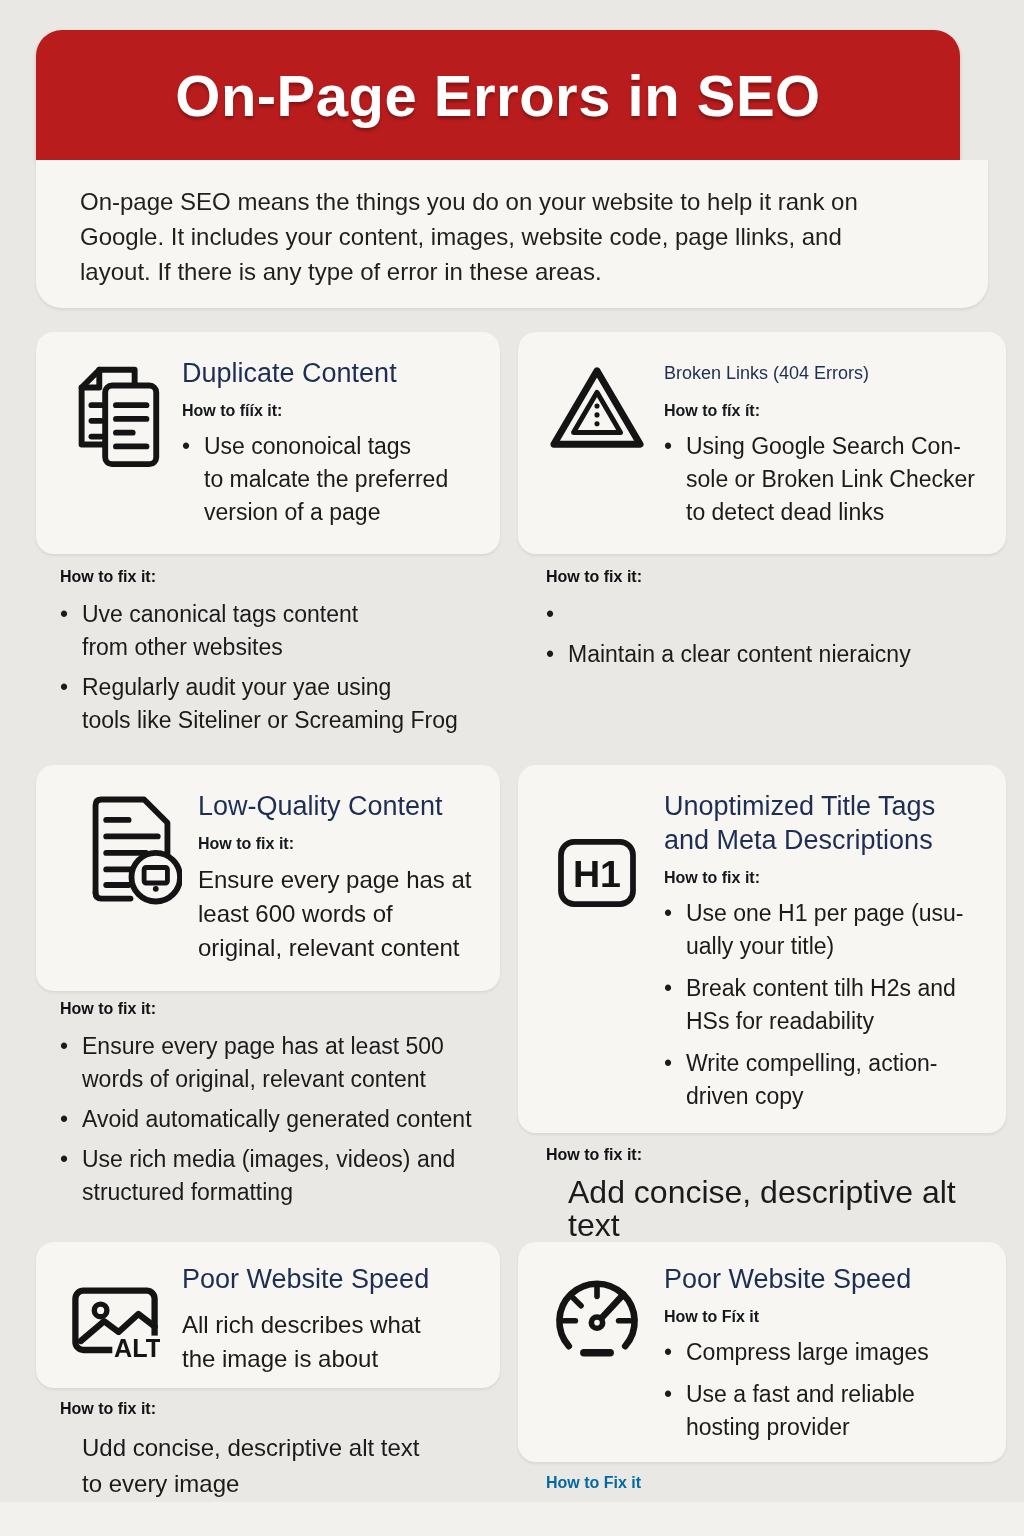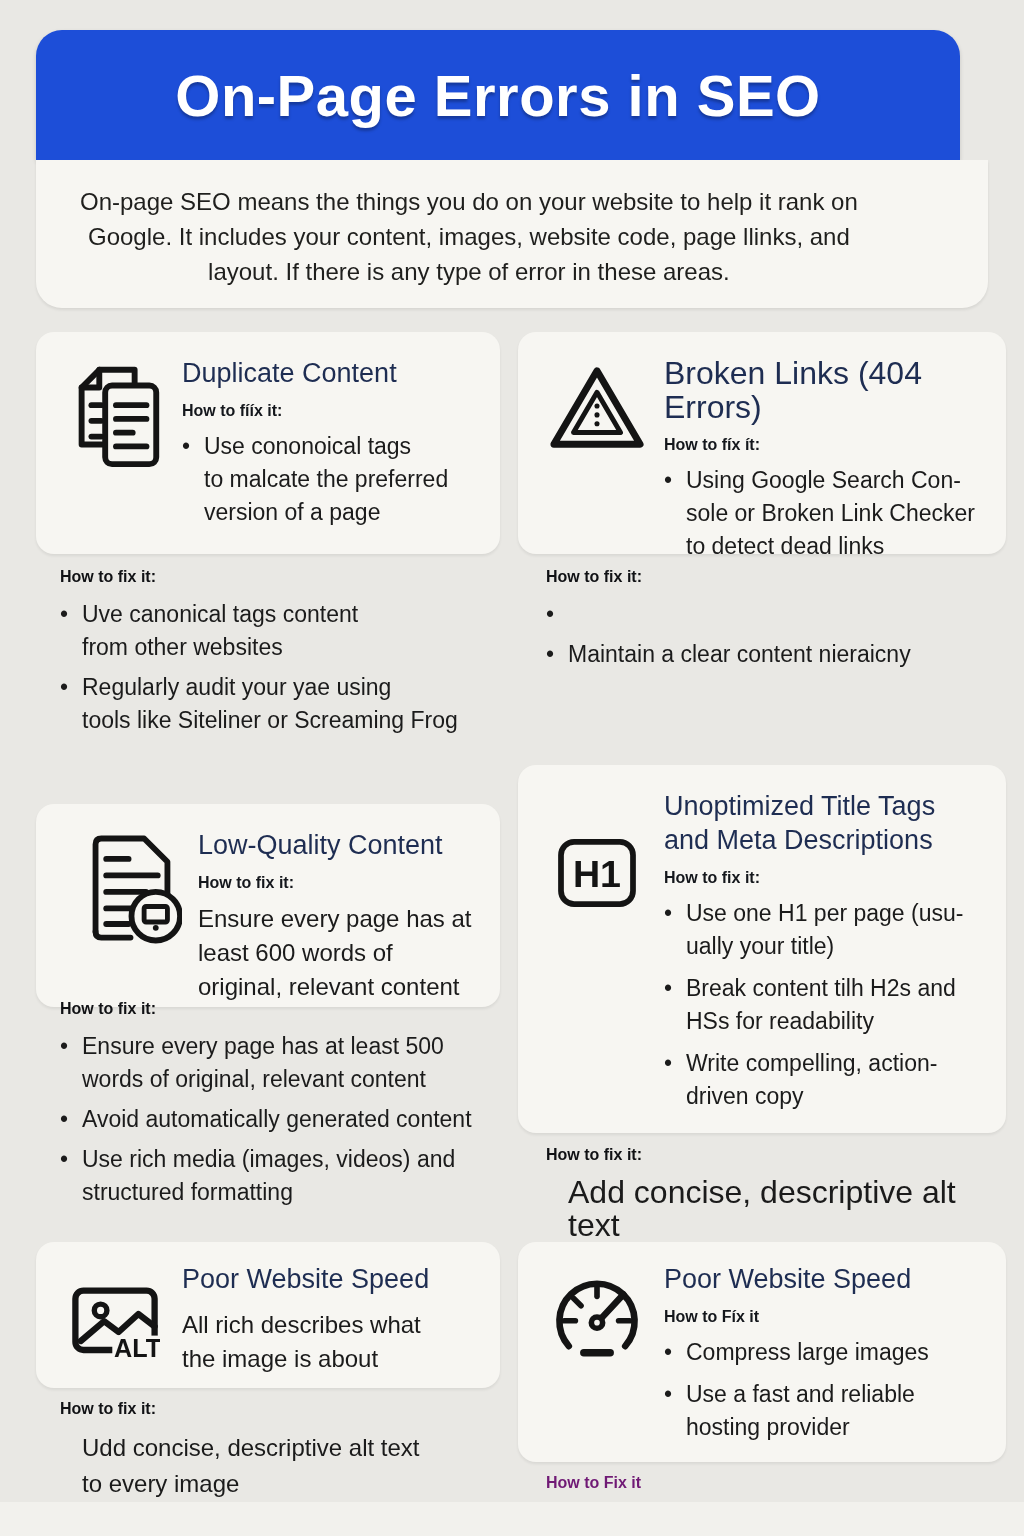--- a/index.html
+++ b/index.html
@@ -1,27 +1,27 @@
 <!DOCTYPE html>
 <html><head>
 <meta charset="utf-8">
 <style>
   html,body{margin:0;padding:0;}
   body{font-family:"Liberation Sans",sans-serif;background:#e9e8e4;}
   .page{position:relative;width:1024px;height:1536px;background:#e9e8e4;overflow:hidden;}
   .abs{position:absolute;}
 
   
-  .header{left:36px;top:30px;width:924px;height:130px;background:#1d4ed8;border-radius:26px 26px 0 0;
+  .header{left:36px;top:30px;width:924px;height:130px;background:#b91c1c;border-radius:26px 26px 0 0;
           display:flex;align-items:center;justify-content:center;box-shadow:0 2px 4px rgba(0,0,0,.15);}
   .header h1{margin:0;color:#ffffff;font-size:58px;font-weight:700;letter-spacing:.5px;
              text-shadow:0 3px 3px rgba(0,0,0,.28);}
   .intro{left:36px;top:160px;width:952px;height:148px;background:#f7f6f2;border-radius:0 0 26px 26px;
          box-shadow:0 2px 3px rgba(0,0,0,.08);}
-  .intro .tx{position:absolute;left:44px;top:24px;font-size:24px;line-height:35px;color:#1f1f1d;white-space:pre-line;text-align:center;}
+  .intro .tx{position:absolute;left:44px;top:24px;font-size:24px;line-height:35px;color:#1f1f1d;white-space:pre-line;}
 
   
   .card{background:#f7f6f2;border-radius:18px;box-shadow:0 2px 3px rgba(0,0,0,.07);
         display:flex;padding:24px 18px 0 28px;box-sizing:border-box;}
   .icon-col{flex:0 0 102px;display:flex;justify-content:center;}
   .card-body{flex:1;min-width:0;padding-left:16px;}
   .card-title{margin:0 0 12px 0;font-size:27px;line-height:34px;font-weight:400;color:#1e2d52;white-space:pre-line;}
   .fix-label{font-size:16px;font-weight:700;color:#14171c;margin-bottom:10px;}
   .row{display:flex;margin-bottom:9px;}
   .mk{flex:0 0 22px;font-size:23px;line-height:33px;color:#1b1b1b;}
@@ -81,21 +81,21 @@
     <div class="icon-col">
       <svg width="98" height="90" viewBox="0 0 100 90" style="margin-top:8px" fill="none" stroke="#141414" stroke-linejoin="round" stroke-linecap="round">
         <path d="M50 6 L94 81 H6 Z" stroke-width="7"></path>
         <path d="M50 28 L74 69 H26 Z" stroke-width="5"></path>
         <circle cx="50" cy="42" r="2.6" fill="#141414" stroke="none"></circle>
         <circle cx="50" cy="51" r="2.6" fill="#141414" stroke="none"></circle>
         <circle cx="50" cy="60" r="2.6" fill="#141414" stroke="none"></circle>
       </svg>
     </div>
     <div class="card-body">
-      <h2 class="card-title" style="font-size:32px">Broken Links (404 Errors)</h2>
+      <h2 class="card-title" style="font-size:18px">Broken Links (404 Errors)</h2>
       <div class="fix-label">How to fíx ít:</div>
       <div class="row">
         <span class="mk">•</span>
         <span class="tx23">Using Google Search Con-
 sole or Broken Link Checker
 to detect dead links</span>
       </div>
     </div>
   </div>
 
@@ -117,21 +117,21 @@
     <div class="fix-label">How to fix it:</div>
     <div class="row">
       <span class="mk">•</span>
     </div>
     <div class="row">
       <span class="mk">•</span>
       <span class="tx23">Maintain a clear content nieraicny</span>
     </div>
   </div>
 
-  <div class="abs card" style="left:36px;top:804px;width:464px;height:203px;padding-left:44px;">
+  <div class="abs card" style="left:36px;top:765px;width:464px;height:226px;padding-left:44px;">
     <div class="icon-col">
       <svg width="102" height="118" viewBox="0 0 105 120" style="margin-top:2px" fill="none" stroke="#141414" stroke-width="6" stroke-linecap="round" stroke-linejoin="round">
         <path d="M16 104 V14 Q16 8 22 8 H66 L90 32 V72"></path>
         <path d="M16 104 Q16 110 22 110 H52"></path>
         <line x1="27" y1="29" x2="50" y2="29"></line>
         <line x1="27" y1="46" x2="80" y2="46"></line>
         <line x1="27" y1="63" x2="68" y2="63"></line>
         <line x1="27" y1="80" x2="58" y2="80"></line>
         <line x1="27" y1="96" x2="50" y2="96"></line>
         <circle cx="78" cy="88" r="25" fill="#f7f6f2"></circle>
@@ -251,17 +251,17 @@
   <div class="abs section" style="left:60px;top:1400px;width:452px;">
     <div class="fix-label">How to fix it:</div>
     <div class="row">
       <span class="mk"></span>
       <span class="tx23" style="font-size:24px;line-height:36px">Udd concise, descriptive alt text
 to every image</span>
     </div>
   </div>
 
   <div class="abs section" style="left:546px;top:1474px;width:460px;">
-    <div class="fix-label" style="color:#701a75;">How to Fix it</div>
+    <div class="fix-label" style="color:#0369a1;">How to Fix it</div>
   </div>
 
   <div class="abs bottom-strip"></div>
 </div>
 
 </body></html>

